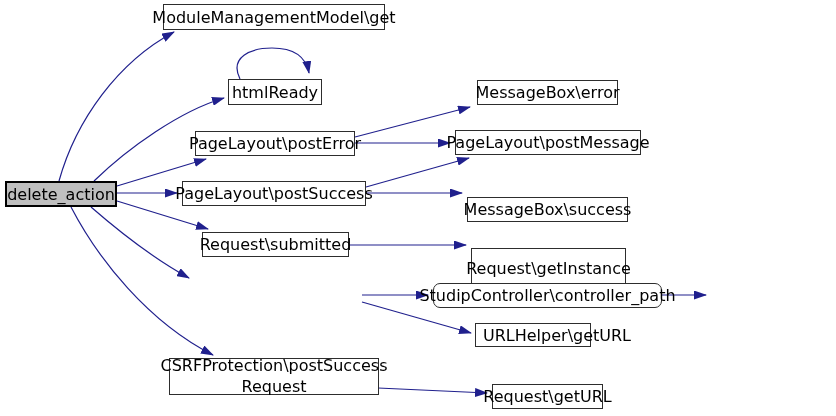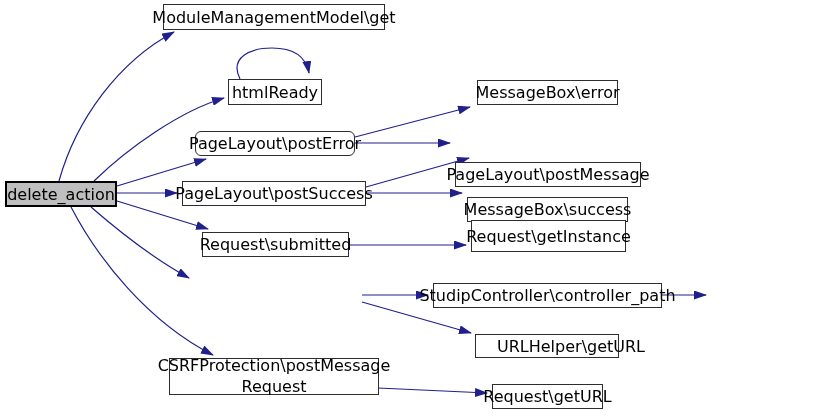--- a/index.html
+++ b/index.html
@@ -86,60 +86,60 @@
   </div>
 
   <div class="node" style="left:163px; top:4px; width:222px; height:26px;">
     <span class="lbl">ModuleManagementModel\get</span>
   </div>
 
   <div class="node" style="left:228px; top:79px; width:94px; height:26px;justify-content:center;">
     <span class="lbl">htmlReady</span>
   </div>
 
-  <div class="node" style="left:195px; top:131px; width:160px; height:25px;border-radius:6px;">
+  <div class="node" style="left:195px; top:131px; width:160px; height:25px;">
     <span class="lbl">PageLayout\postError</span>
   </div>
 
   <div class="node" style="left:182px; top:181px; width:184px; height:25px;">
     <span class="lbl">PageLayout\postSuccess</span>
   </div>
 
   <div class="node" style="left:202px; top:232px; width:147px; height:25px;text-align:right;">
     <span class="lbl">Request\submitted</span>
   </div>
 
 
   <div class="node wrap" style="left:169px; top:358px; width:210px; height:37px;">
-    <span class="lbl">CSRFProtection\postMessage
+    <span class="lbl">CSRFProtection\postSuccess
 Request</span>
   </div>
 
   <div class="node" style="left:477px; top:80px; width:141px; height:25px;">
     <span class="lbl">MessageBox\error</span>
   </div>
 
-  <div class="node" style="left:455px; top:130px; width:186px; height:25px;margin-top:32px;">
+  <div class="node" style="left:455px; top:130px; width:186px; height:25px;">
     <span class="lbl">PageLayout\postMessage</span>
   </div>
 
   <div class="node" style="left:467px; top:181px; width:161px; height:25px;margin-top:16px;">
     <span class="lbl">MessageBox\success</span>
   </div>
 
-  <div class="node" style="left:471px; top:220px; width:155px; height:32px;">
+  <div class="node" style="left:471px; top:248px; width:155px; height:41px;">
     <span class="lbl">Request\getInstance</span>
   </div>
 
-  <div class="node" style="left:433px; top:283px; width:229px; height:25px;">
+  <div class="node" style="left:433px; top:283px; width:229px; height:25px;border-radius:7px;">
     <span class="lbl">StudipController\controller_path</span>
   </div>
 
 
-  <div class="node" style="left:475px; top:334px; width:144px; height:24px;padding-left:48px;">
+  <div class="node" style="left:475px; top:323px; width:116px; height:24px;padding-left:48px;">
     <span class="lbl">URLHelper\getURL</span>
   </div>
 
   <div class="node" style="left:492px; top:384px; width:111px; height:25px;">
     <span class="lbl">Request\getURL</span>
   </div>
 
 </div>
 
 </body></html>

